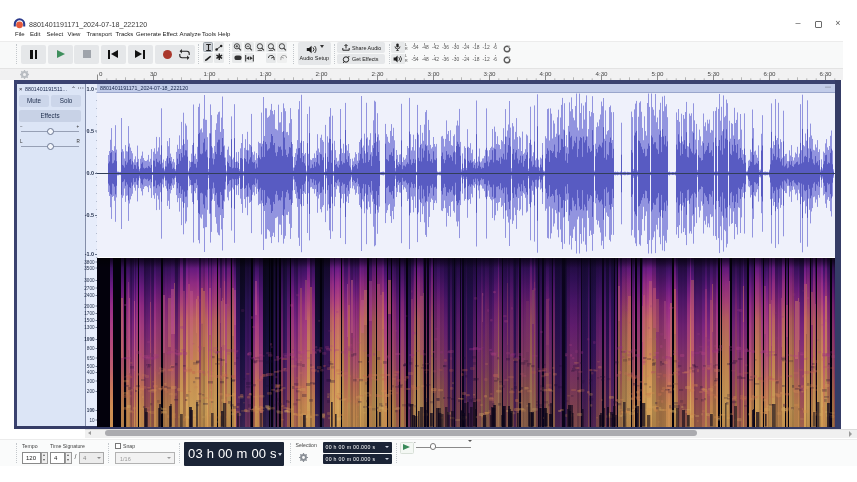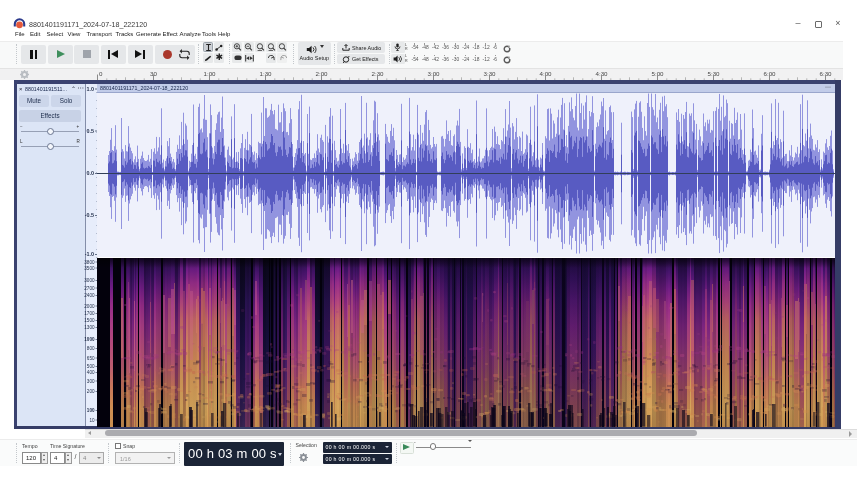--- a/index.html
+++ b/index.html
@@ -2299,21 +2299,21 @@
     <div class="a" style="left:66.6px;top:453.6px;width:0;height:0;border-bottom:2.6px solid #555;border-left:1.8px solid transparent;border-right:1.8px solid transparent"></div>
     <div class="a" style="left:66.6px;top:459px;width:0;height:0;border-top:2.6px solid #555;border-left:1.8px solid transparent;border-right:1.8px solid transparent"></div>
     <div class="a" style="left:74.5px;top:453px;font-size:7px;color:#444">/</div>
     <div class="a" style="left:79px;top:451.5px;width:25px;height:12.5px;background:#ececec;border:1px solid #a8a8a8;font-size:6px;color:#888;padding:2.5px 0 0 3px">4</div>
     <div class="a" style="left:97px;top:456.5px;width:0;height:0;border-top:2.8px solid #888;border-left:2.2px solid transparent;border-right:2.2px solid transparent"></div>
     <div class="a" style="left:115px;top:443px;width:5.8px;height:5.8px;border:1px solid #777;background:#fff"></div>
     <div class="a" style="left:123px;top:443px;font-size:5.2px;color:#444">Snap</div>
     <div class="a" style="left:115px;top:451.5px;width:60px;height:12.5px;background:#f2f2f2;border:1px solid #b2b2b2;font-size:5.5px;color:#999;padding:3px 0 0 4px">1/16</div>
     <div class="a" style="left:167px;top:456.5px;width:0;height:0;border-top:2.8px solid #999;border-left:2.2px solid transparent;border-right:2.2px solid transparent"></div>
     <div class="a" style="left:183.5px;top:441.5px;width:100px;height:24.5px;background:#1b2436;border-radius:1px"></div>
-    <div class="a" style="left:188px;top:446px;font-size:13px;color:#fff;letter-spacing:0.2px">00 h 03 m 00 s</div>
+    <div class="a" style="left:188px;top:446px;font-size:13px;color:#fff;letter-spacing:0.2px">03 h 00 m 00 s</div>
     <div class="a" style="left:277.5px;top:452.5px;width:0;height:0;border-top:3.2px solid #cfd4e0;border-left:2.6px solid transparent;border-right:2.6px solid transparent"></div>
     <div class="a" style="left:295.5px;top:442px;font-size:5.2px;color:#444">Selection</div>
     <svg class="a" style="left:299px;top:453px" width="9" height="9" viewBox="0 0 9 9">
       <circle cx="4.5" cy="4.5" r="3.4" fill="#8a8f96"></circle>
       <circle cx="4.5" cy="4.5" r="1.4" fill="#fafbfb"></circle>
       <g stroke="#8a8f96" stroke-width="1.2">
         <path d="M4.5 0 V1.6 M4.5 7.4 V9 M0 4.5 H1.6 M7.4 4.5 H9 M1.3 1.3 L2.5 2.5 M6.5 6.5 L7.7 7.7 M7.7 1.3 L6.5 2.5 M2.5 6.5 L1.3 7.7"></path>
       </g>
     </svg>
     <div class="a" style="left:322.5px;top:442px;width:69px;height:10.5px;background:#1b2436;border-radius:1px"></div>

